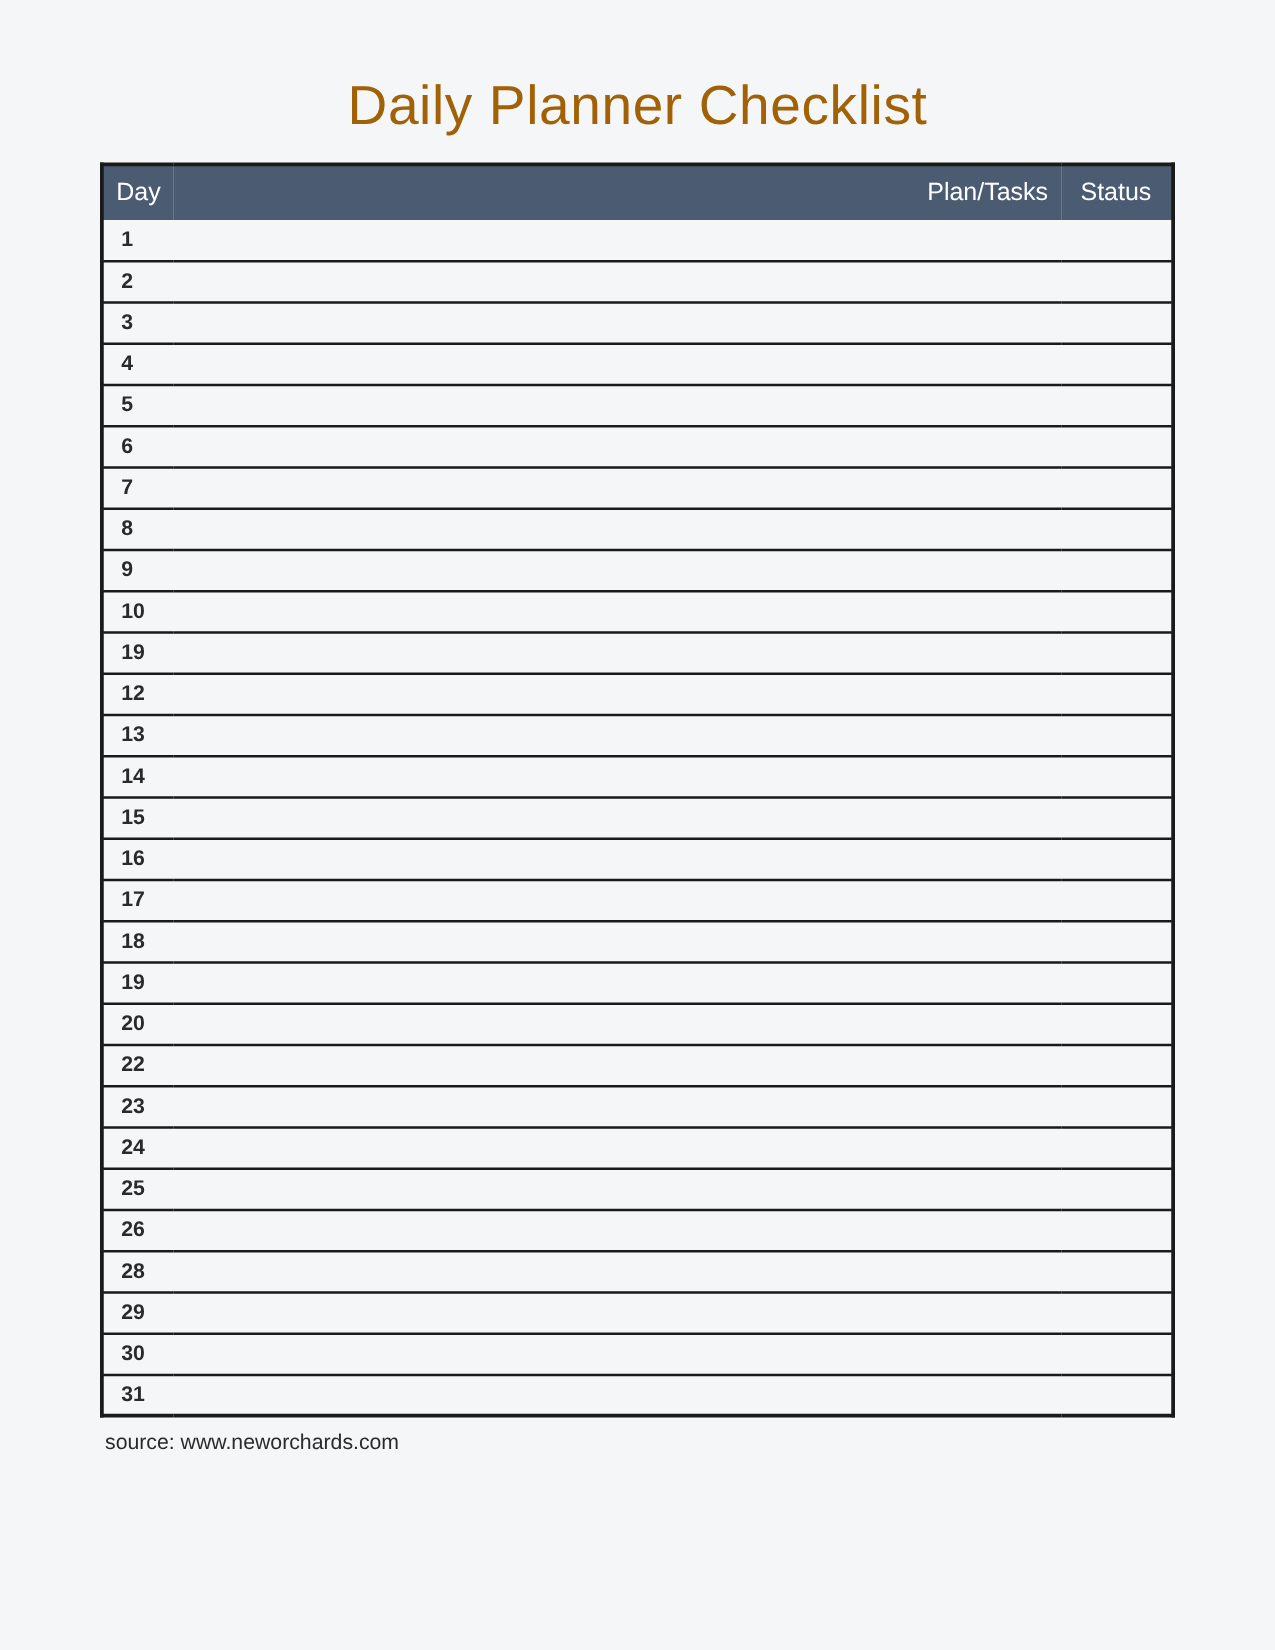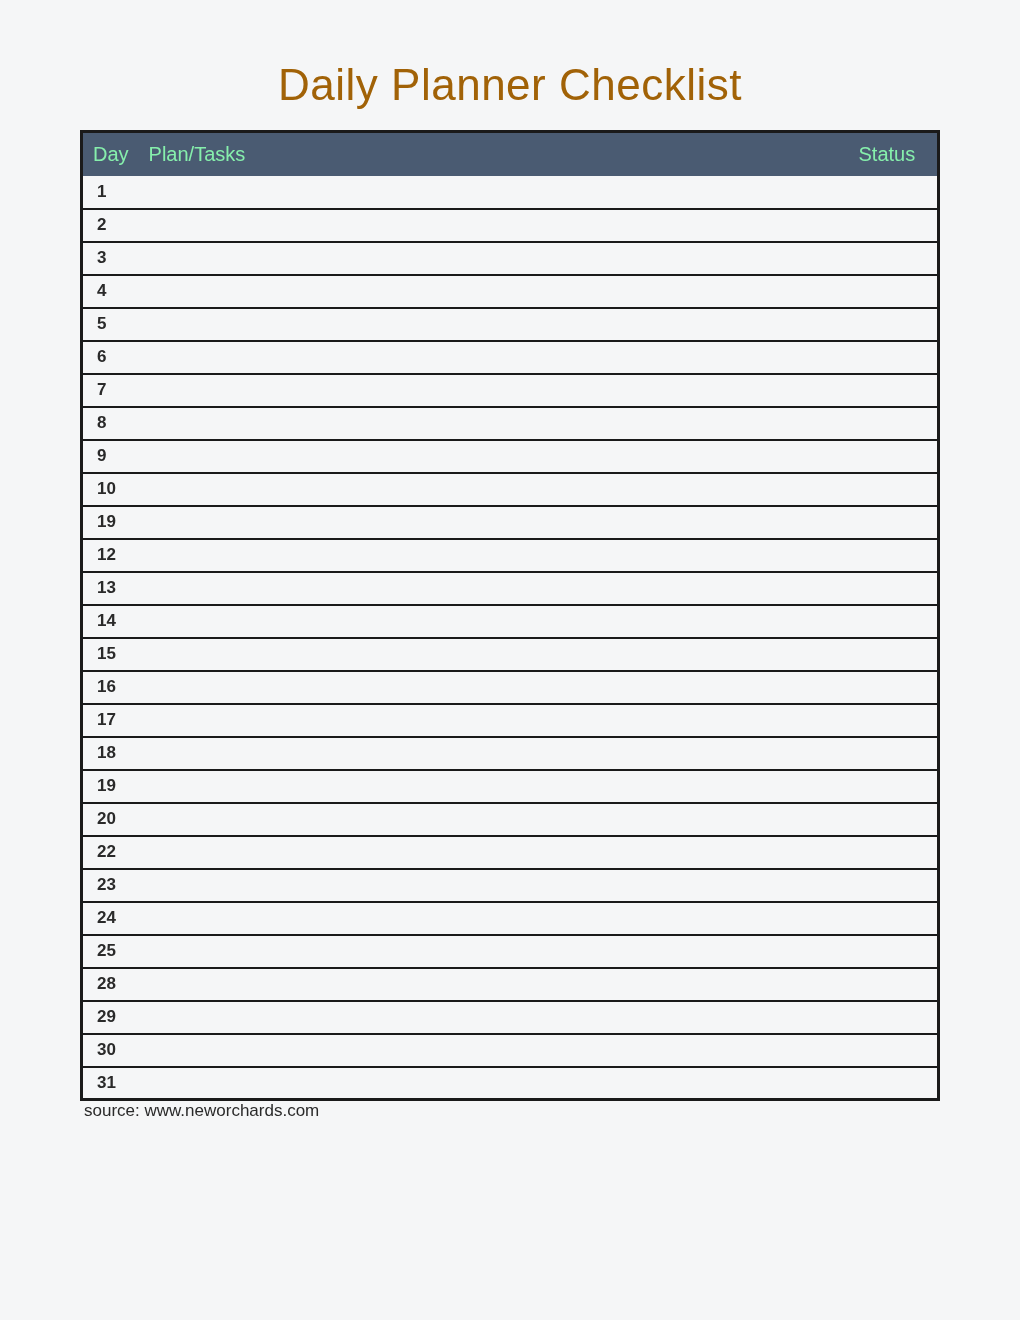--- a/index.html
+++ b/index.html
@@ -26,41 +26,41 @@
     }
     
     .planner-table {
       width: 100%;
       border-collapse: collapse;
       border: 3px solid #1a1a1a;
     }
     
     .header-row {
       background-color: #4a5b72;
-      color: #86efac;
+      color: #ffffff;
       height: 44px;
     }
     
     .header-row th {
       font-weight: 400;
       font-size: 20px;
       padding: 8px 10px;
     }
     
     .header-day {
       text-align: left;
       width: 50px;
     }
     
     .header-plan {
-      text-align: left;
+      text-align: right;
     }
     
     .header-status {
-      text-align: left;
+      text-align: center;
       width: 90px;
     }
     
     .data-row {
       border-bottom: 2px solid #1a1a1a;
       height: 33px;
     }
     
     .data-row:last-child {
       border-bottom: none;
@@ -77,20 +77,21 @@
     .cell-plan {
       padding: 0 8px;
     }
     
     .cell-status {
       padding: 0 8px;
       width: 90px;
     }
     
     .source-text {
+      margin-top: 10px;
       font-size: 17px;
       color: #2a2a2a;
       padding-left: 4px;
     }
   </style>
 </head>
 <body>
 
 <h1 class="title">Daily Planner Checklist</h1>
 
@@ -217,20 +218,25 @@
         <td class="cell-day">24</td>
         <td class="cell-plan"></td>
         <td class="cell-status"></td>
       </tr>
       <tr class="data-row">
         <td class="cell-day">25</td>
         <td class="cell-plan"></td>
         <td class="cell-status"></td>
       </tr>
       <tr class="data-row">
+        <td class="cell-day">26</td>
+        <td class="cell-plan"></td>
+        <td class="cell-status"></td>
+      </tr>
+      <tr class="data-row">
         <td class="cell-day">28</td>
         <td class="cell-plan"></td>
         <td class="cell-status"></td>
       </tr>
       <tr class="data-row">
         <td class="cell-day">29</td>
         <td class="cell-plan"></td>
         <td class="cell-status"></td>
       </tr>
       <tr class="data-row">

